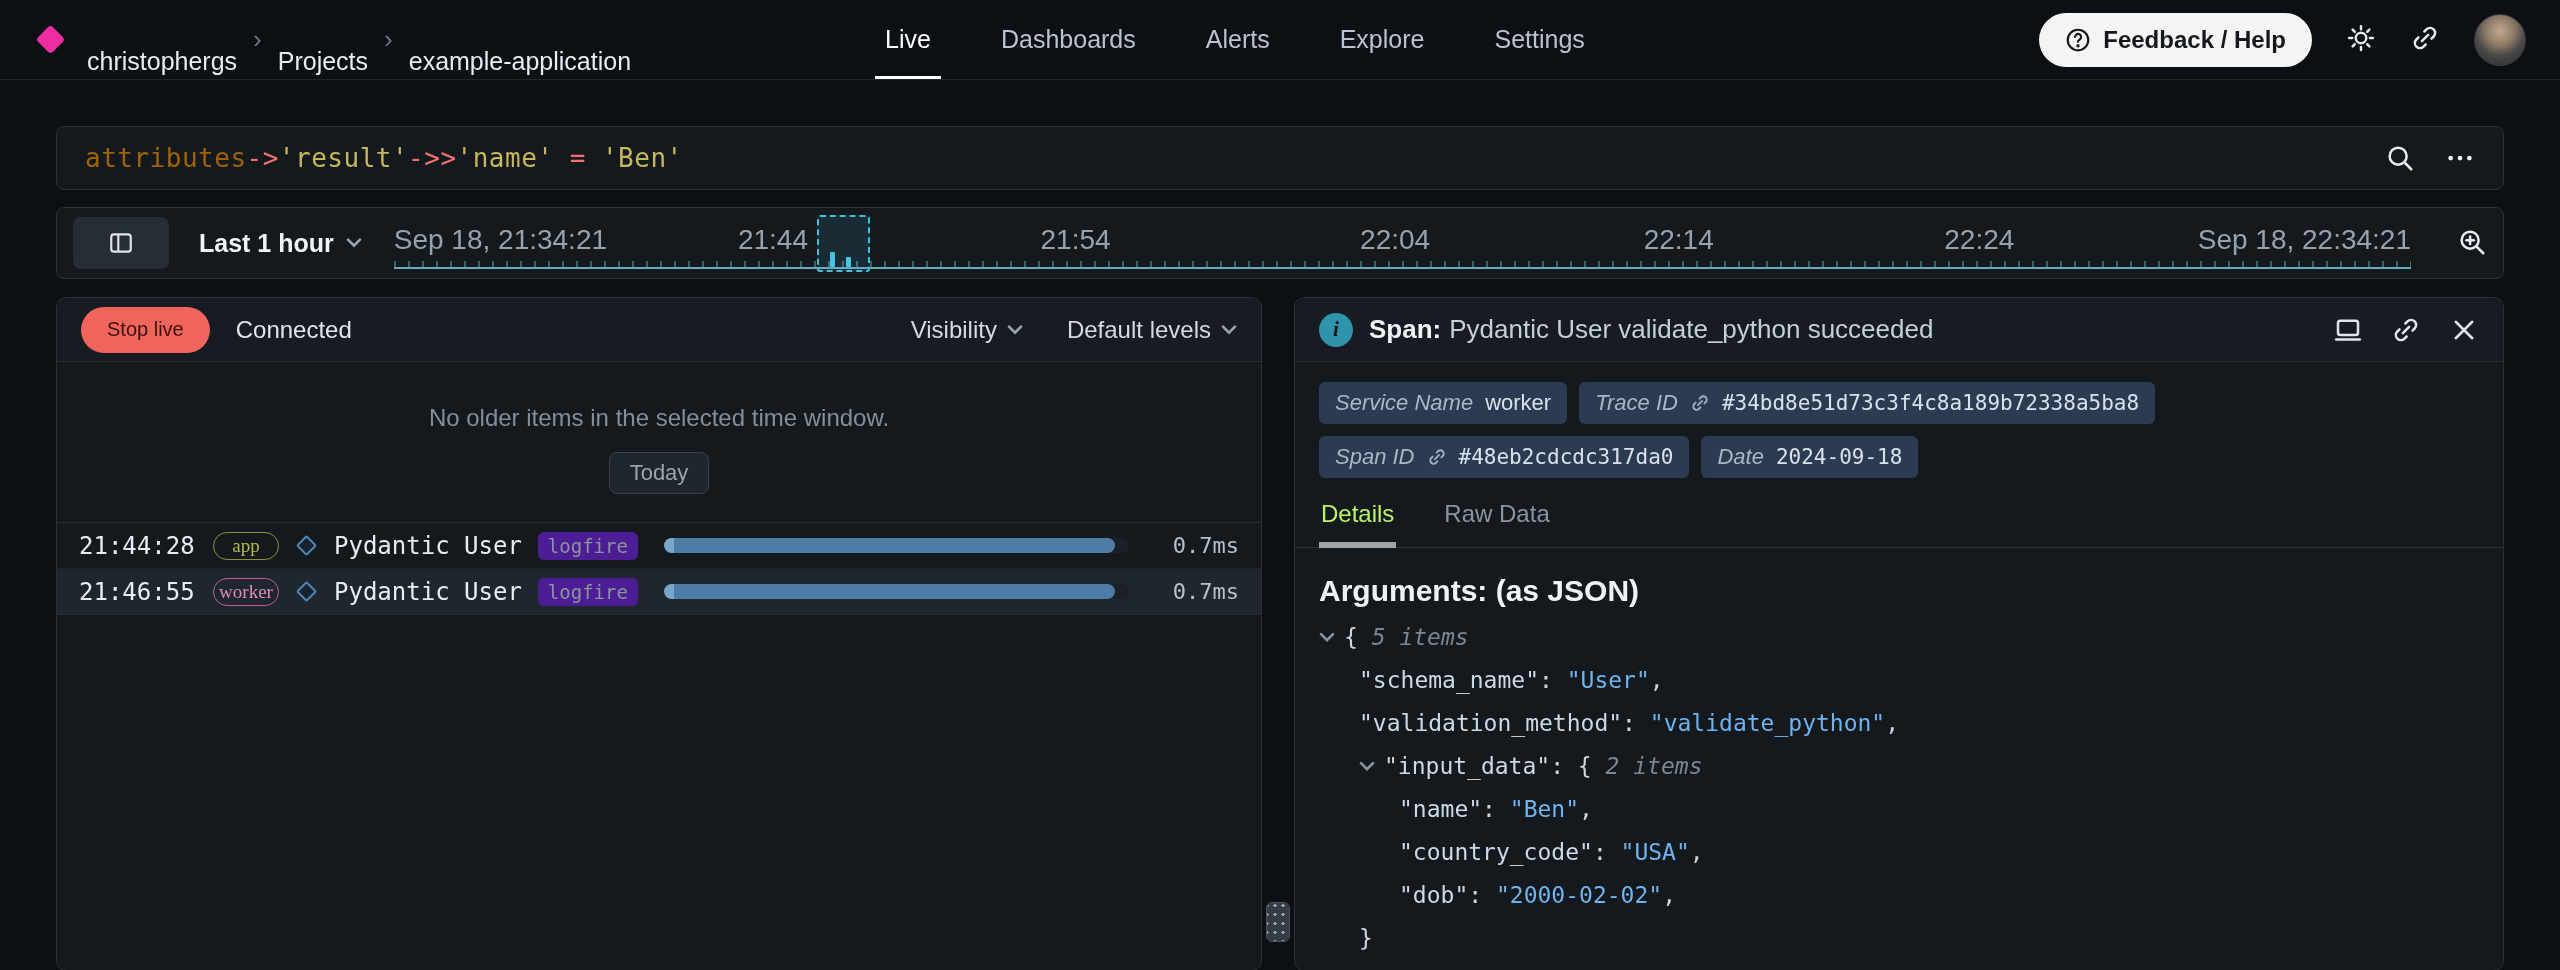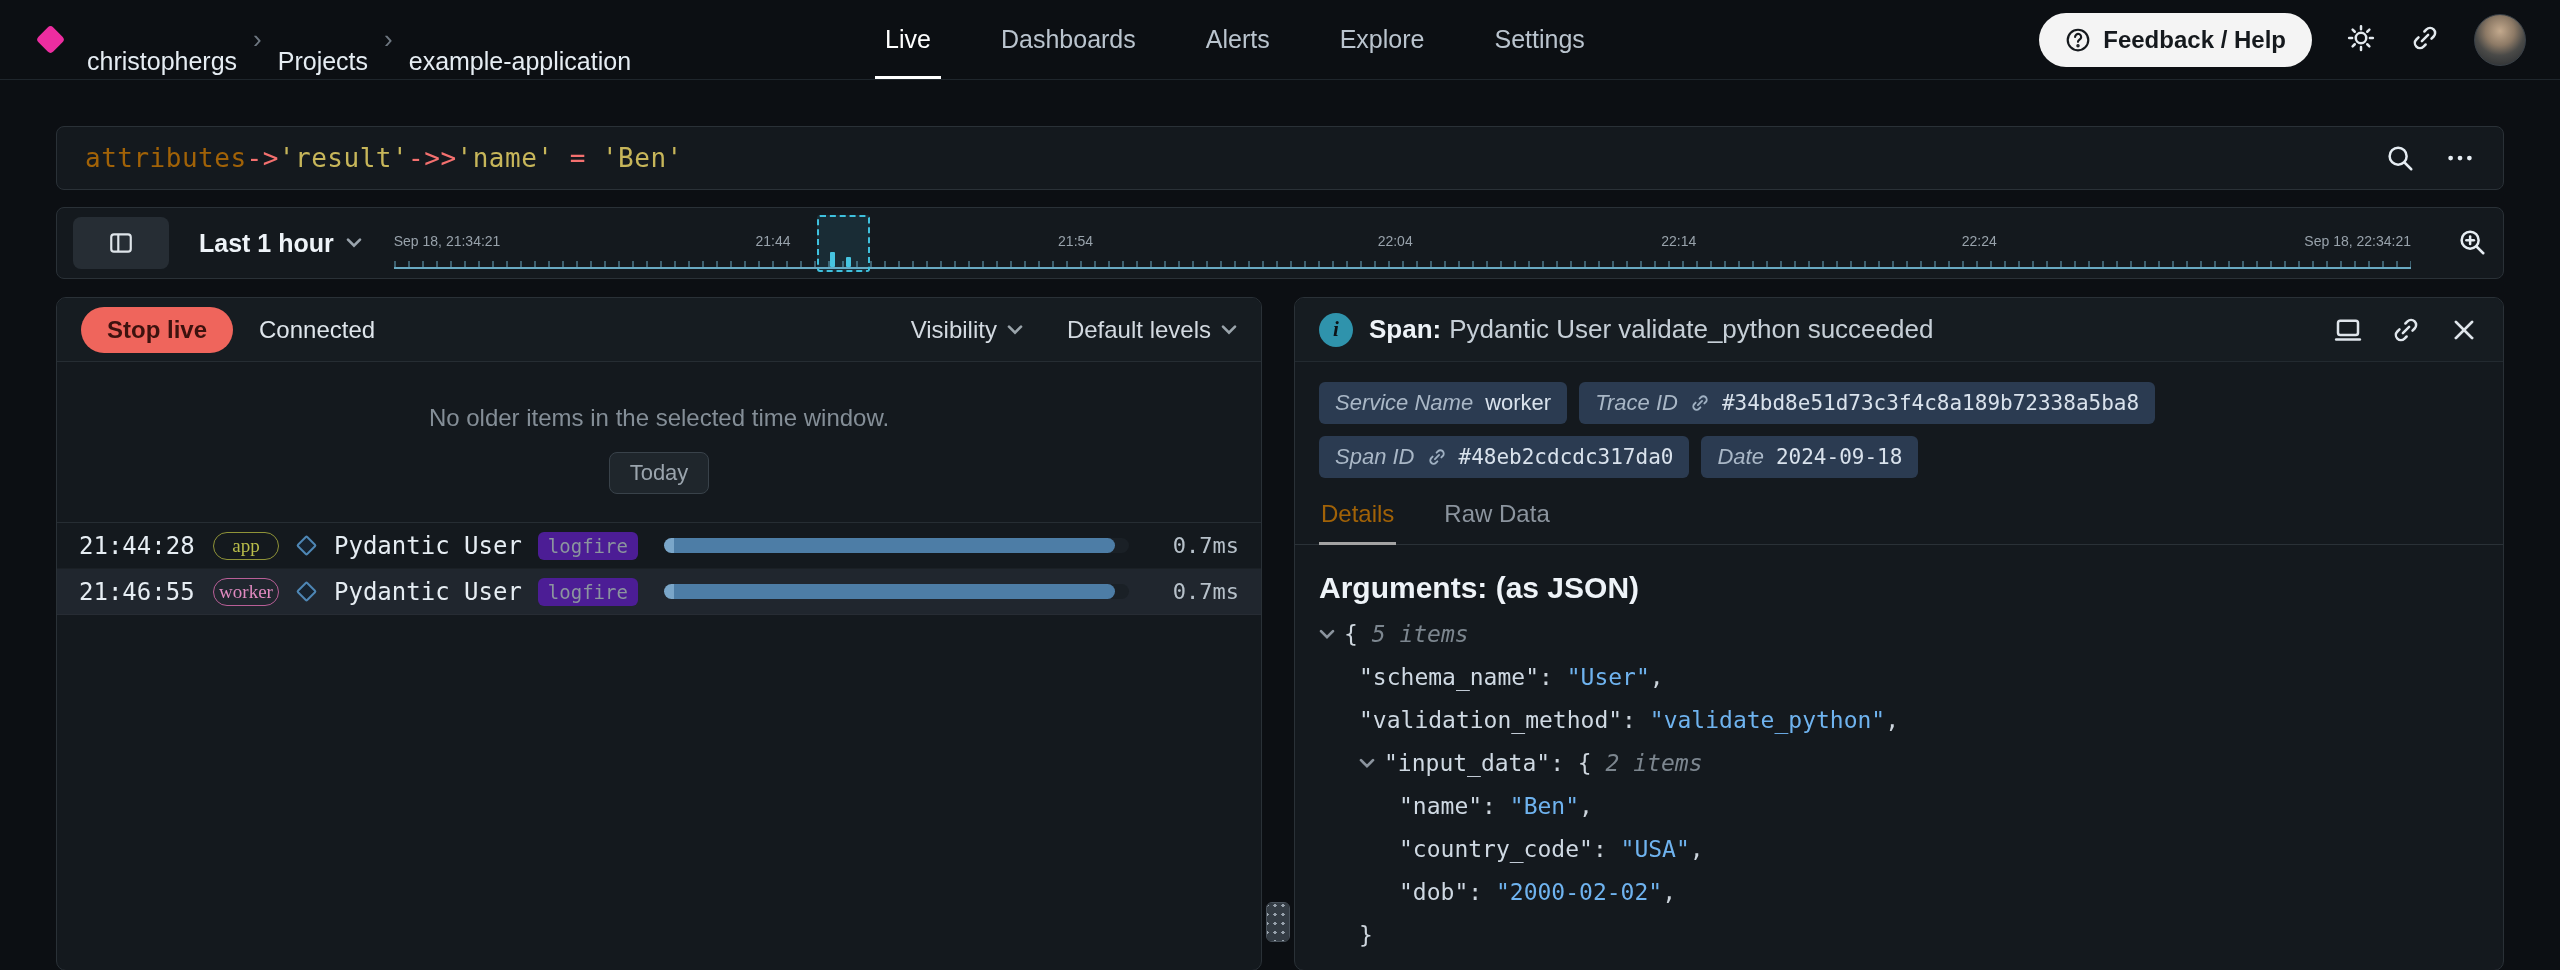--- a/index.html
+++ b/index.html
@@ -73,21 +73,21 @@
     display:flex; align-items:center; justify-content:center; color:#dfe5ea; cursor:pointer;
   }
   .tl-range {
     margin-left:30px; display:flex; align-items:center; gap:12px; font-size:25px;
     font-weight:600; color:#eef3f8; cursor:pointer; flex:none;
   }
   .tl-range .icon { color:#9aa4ad; }
   .tl-strip { flex:1; height:100%; position:relative; margin:0 32px; cursor:crosshair; }
   .tl-tick {
     position:absolute; top:50%; transform:translate(-50%,-60%);
-    font-size:14px; color:#98a2ab; white-space:nowrap;
+    font-size:28px; color:#98a2ab; white-space:nowrap;
   }
   .tl-tick.anchor-left { left:0; transform:translate(0,-60%); }
   .tl-tick.anchor-right { right:0; left:auto; transform:translate(0,-60%); }
   .tl-baseline { position:absolute; left:0; right:0; bottom:9px; height:2px; background:#69a9c2; }
   .tl-minorticks {
     position:absolute; left:0; right:0; bottom:11px; height:6px;
     background:repeating-linear-gradient(90deg, rgba(105,169,194,.5) 0 2px, transparent 2px 14px);
   }
   .tl-selection {
     position:absolute; top:7px; bottom:6px; border:2px dashed #3fc1de;
@@ -105,21 +105,21 @@
   .panel.left { width:1206px; flex:none; }
   .panel.right { flex:1; }
 
   
   .live-header {
     height:64px; flex:none; display:flex; align-items:center; gap:26px;
     padding:0 24px; border-bottom:1px solid #262d33; background:#161c21;
   }
   .stop-btn {
     background:#ef655c; color:#3d120e; border:none; height:46px; border-radius:23px;
-    padding:0 26px; font-family:"Liberation Sans", sans-serif; font-size:24px; font-weight:700; cursor:pointer;
+    padding:0 26px; font-family:"Liberation Sans", sans-serif; font-size:20px; font-weight:400; cursor:pointer;
   }
   .conn-label { font-size:24px; color:#dfe6ec; }
   .live-header-right { margin-left:auto; display:flex; align-items:center; gap:44px; }
   .dropdown { display:flex; align-items:center; gap:10px; font-size:24px; color:#d3dae1; cursor:pointer; }
   .dropdown .icon { color:#9aa4ab; }
   .live-body { flex:1; position:relative; padding-top:20px; }
   .empty-msg { text-align:center; color:#848e97; font-size:24px; margin-top:22px; }
   .today-btn {
     display:block; margin:20px auto 0; background:#1f262c; border:1px solid #39424a;
     color:#9aa4ad; font-family:"Liberation Sans", sans-serif; font-size:22px;
@@ -176,21 +176,21 @@
   }
   .chip-label { font-style:italic; color:#a9b7c6; }
   .chip-link { color:#9fb0c2; }
   .chip-value { color:#d9e2ec; }
   .chip-value.mono { font-family:"DejaVu Sans Mono", monospace; font-size:21px; }
   .detail-tabs {
     display:flex; gap:46px; margin:14px -24px 0; padding:0 24px;
     border-bottom:1px solid #2a3137; font-size:24px;
   }
   .d-tab { padding:8px 2px 14px; color:#8b949e; cursor:pointer; }
-  .d-tab.active { color:#a16207; border-bottom:3px solid #a3a3a3; margin-bottom:-1px; }
+  .d-tab.active { color:#bef264; border-bottom:6px solid #a3a3a3; margin-bottom:-1px; }
   .args-heading { margin:26px 0 8px; font-size:30px; font-weight:700; color:#eef3f8; }
   .json-tree { font-family:"DejaVu Sans Mono", monospace; font-size:23px; line-height:43px; }
   .j-line { white-space:pre; display:flex; align-items:center; }
   .j-caret { width:16px; height:11px; color:#8b949e; margin-right:9px; flex:none; cursor:pointer; }
   .j-key { color:#cfd9e3; }
   .j-punc { color:#cdd5dd; }
   .j-str { color:#6fb3ef; }
   .j-meta { color:#7c868f; font-style:italic; }
 
   

